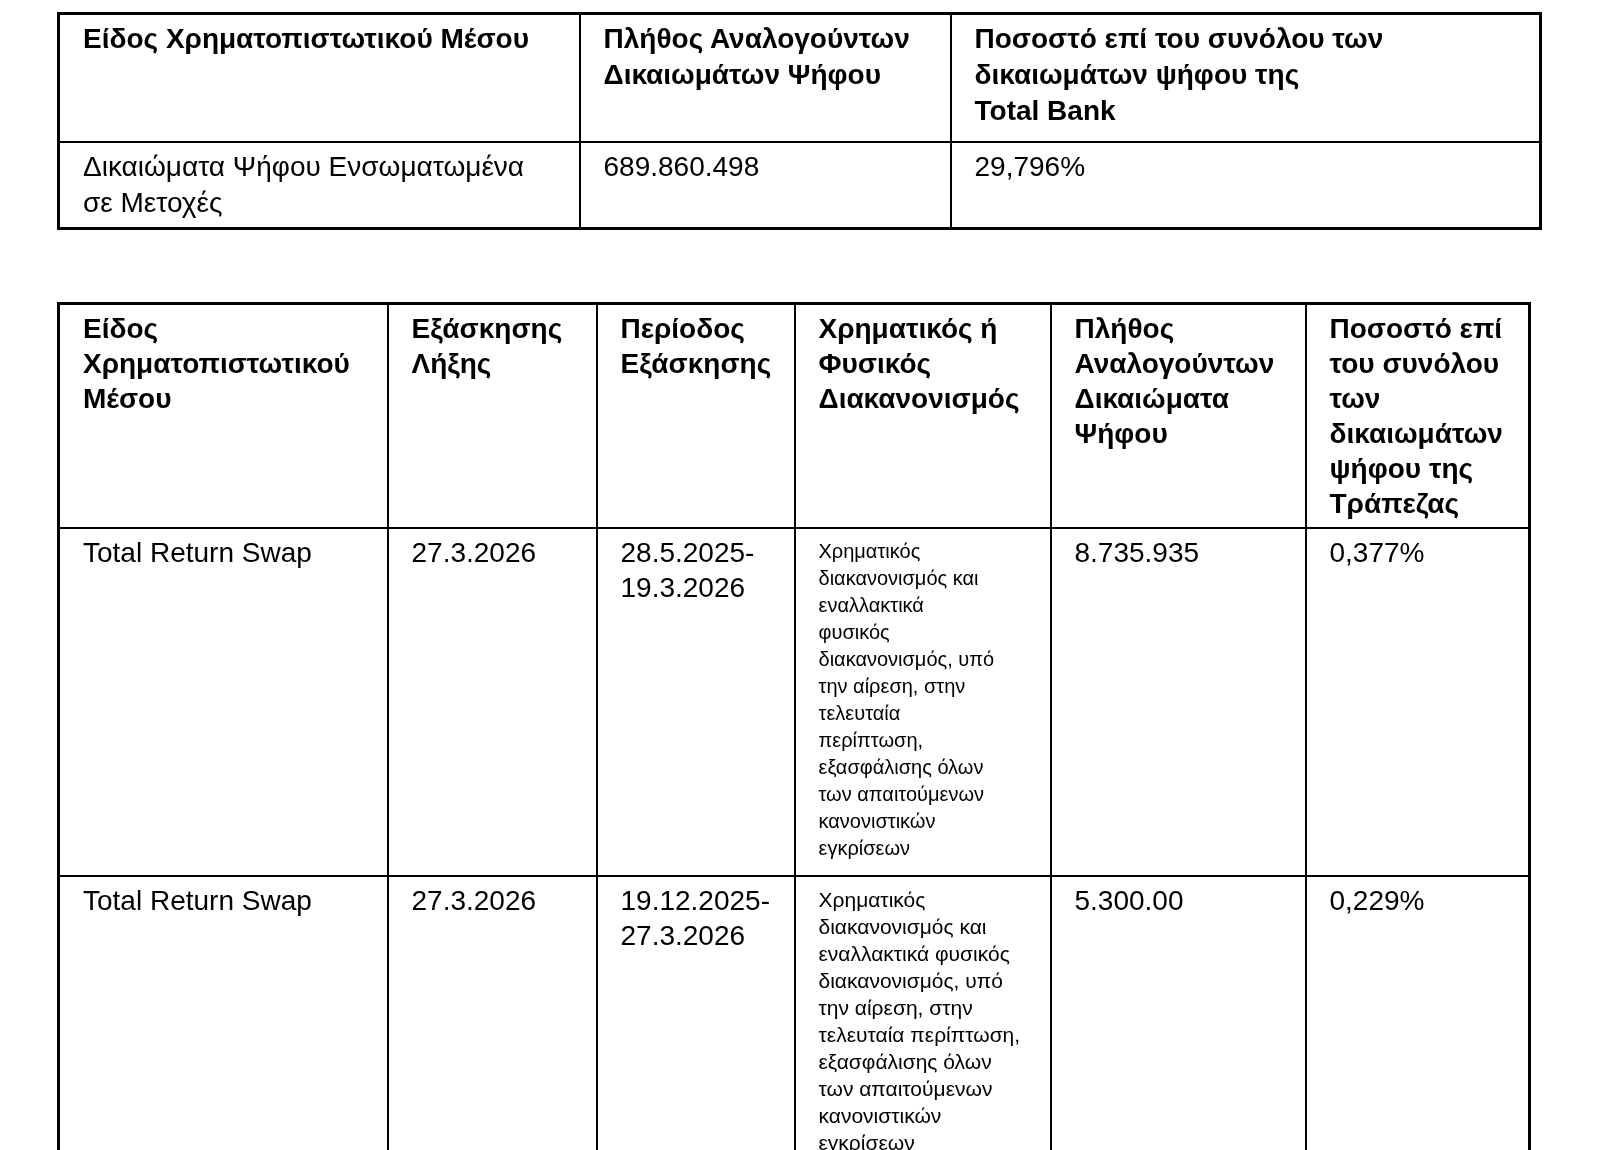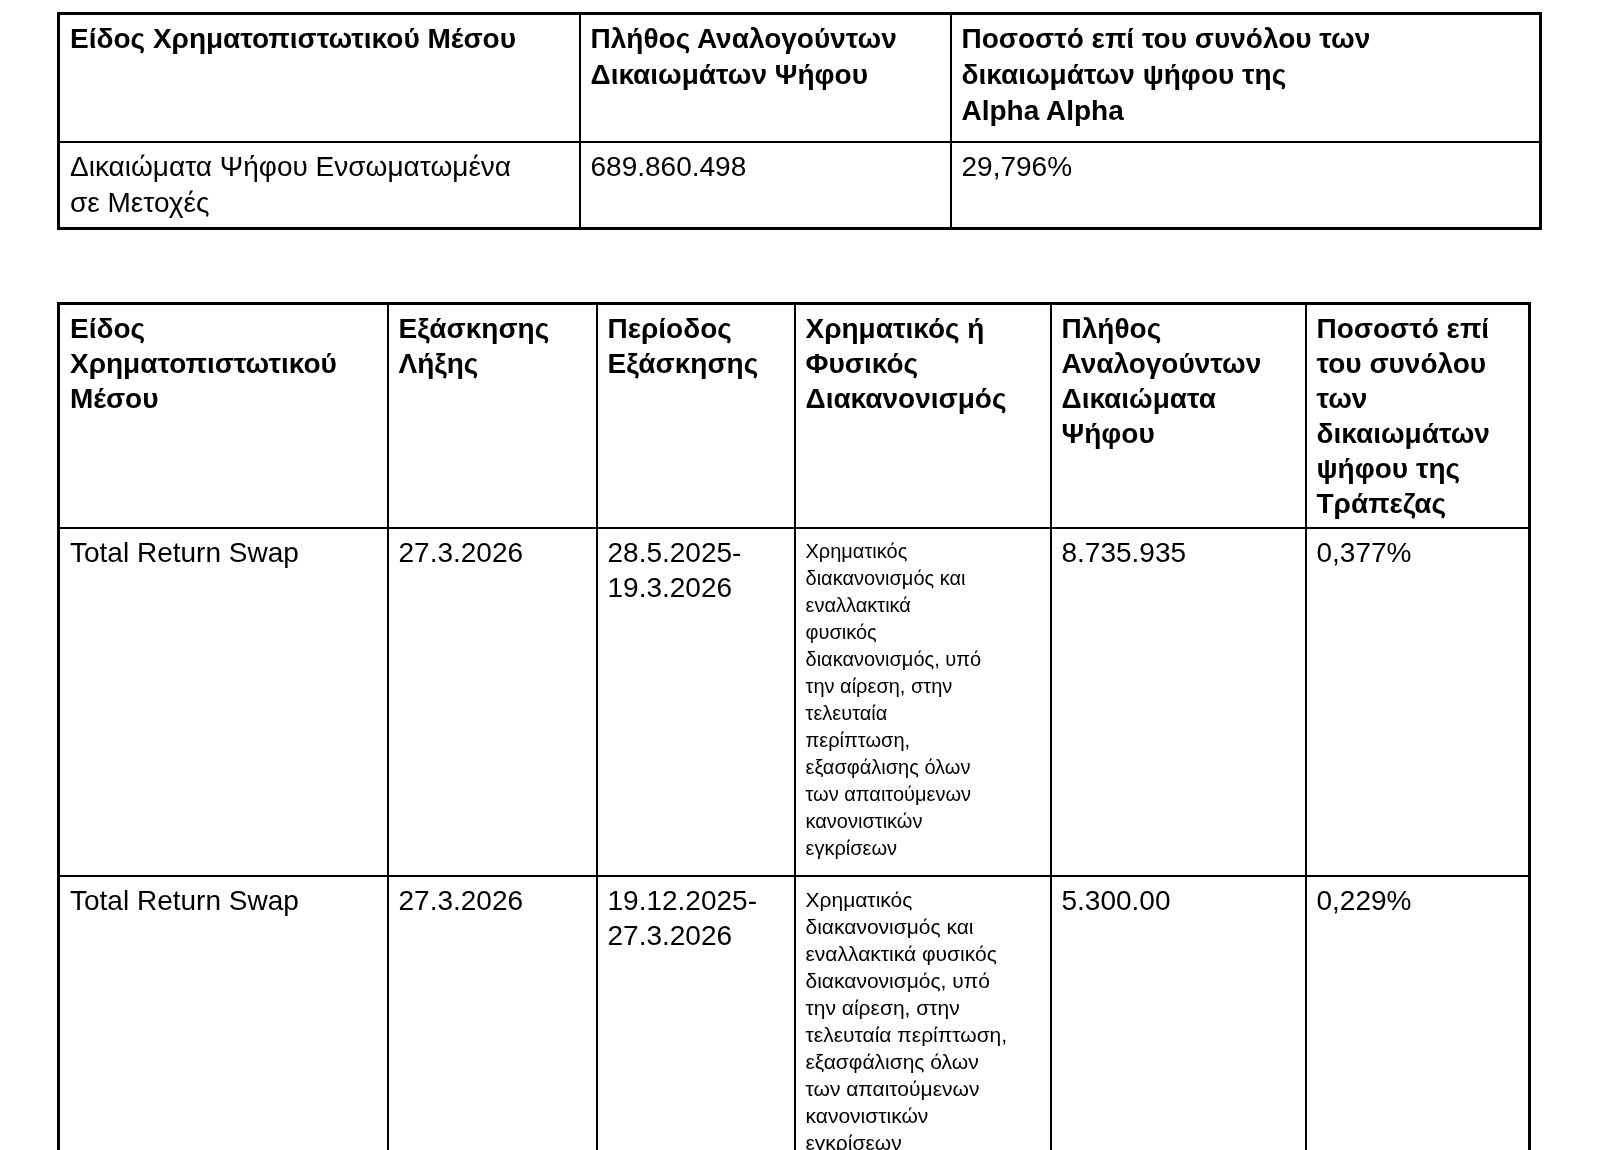--- a/index.html
+++ b/index.html
@@ -20,21 +20,21 @@
     border-collapse: collapse;
     table-layout: fixed;
     margin-left: 57px;
     border: 3px solid #000000;
   }
   #table1 { margin-top: 12px; width: 1482px; }
   #table2 { margin-top: 72px; width: 1471px; }
   td {
     border: 2px solid #000000;
     vertical-align: top;
-    padding: 6px 10px 6px 10px;
+    padding: 6px 10px 6px 23px;
     white-space: pre-line;
     overflow: hidden;
   }
   #table1 td { font-size: 28px; line-height: 36px; }
   #table2 td { font-size: 28px; line-height: 35px; }
   .hdr { font-weight: bold; }
   #table1 tr.header-row { height: 128px; }
   #table1 tr.data-row   { height: 70px; }
   #table2 tr.header-row { height: 212px; }
   #table2 tr.row-1      { height: 348px; }
@@ -53,21 +53,21 @@
       <col style="width: 371px">
       <col style="width: 590px">
     </colgroup>
     <tbody>
         <tr class="header-row">
       <td class="hdr">Είδος Χρηματοπιστωτικού Μέσου</td>
       <td class="hdr">Πλήθος Αναλογούντων
 Δικαιωμάτων Ψήφου</td>
       <td class="hdr">Ποσοστό επί του συνόλου των
 δικαιωμάτων ψήφου της
-Alpha Alpha</td>
+Total Bank</td>
     </tr>
     <tr class="data-row">
       <td>Δικαιώματα Ψήφου Ενσωματωμένα
 σε Μετοχές</td>
       <td>689.860.498</td>
       <td>29,796%</td>
     </tr>
   </tbody>
     </table>
 

